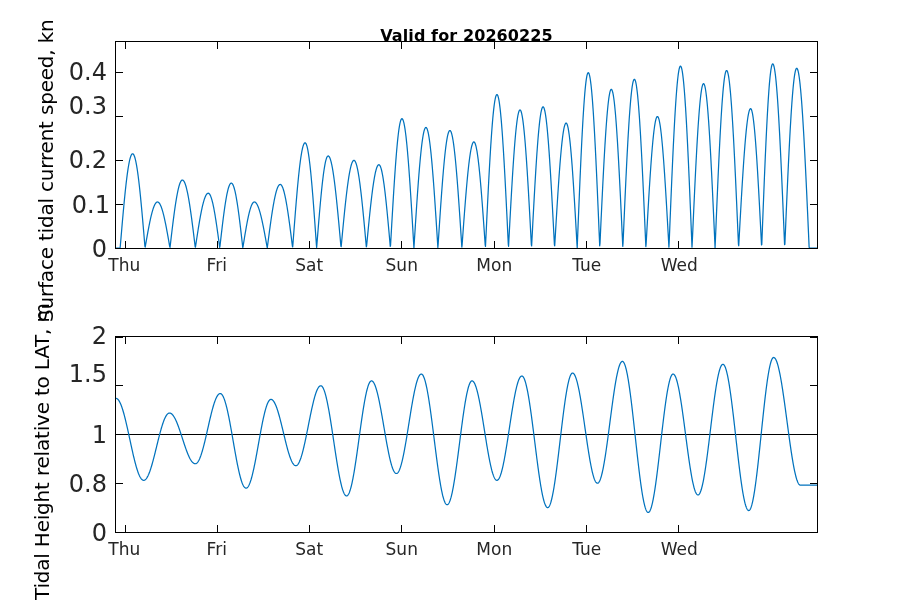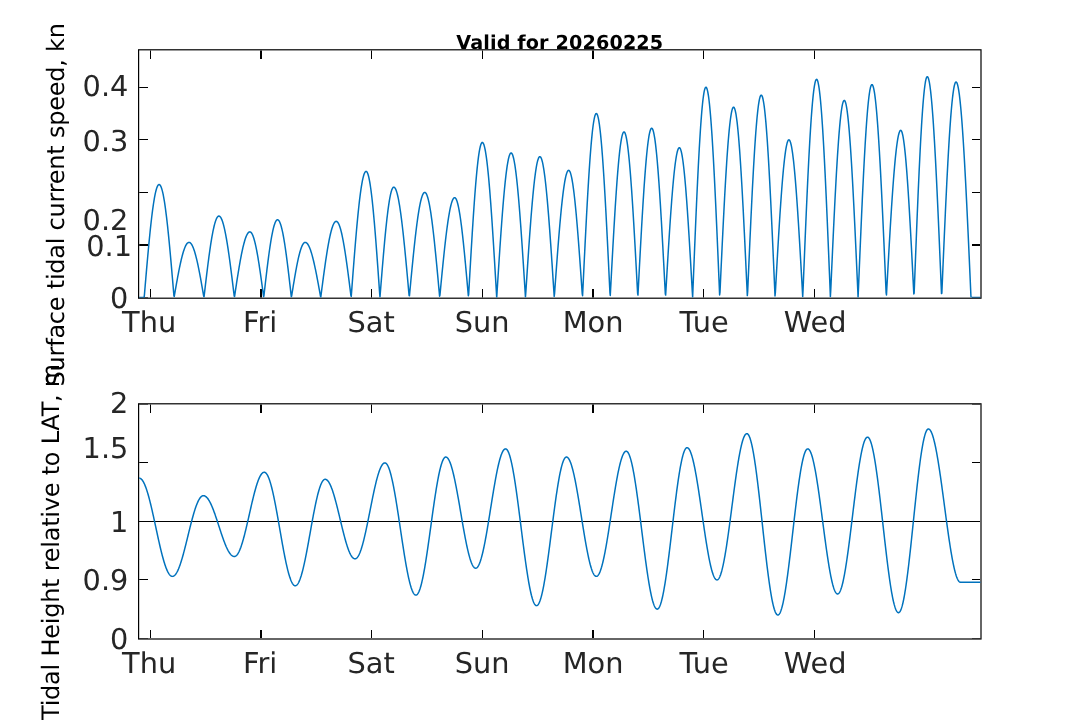--- a/index.html
+++ b/index.html
@@ -91,21 +91,21 @@
     position: absolute;
     right: 0;
     text-align: right;
     font-size: 24px;
     color: #262626;
     white-space: nowrap;
     transform: translateY(-50%);
   }
   .xtick-label {
     position: absolute;
-    font-size: 24px;
+    font-size: 17px;
     color: #262626;
     white-space: nowrap;
     transform: translateX(-50%);
   }
   .ticks line {
     stroke: #000000;
     stroke-width: 1;
     shape-rendering: crispEdges;
   }
   .refline {
@@ -193,32 +193,32 @@
           <line x1="564.25" y1="0" x2="564.25" y2="7"></line>
         </g>
         <line class="refline" x1="0" y1="98.5" x2="703" y2="98.5"></line>
         <path class="dataline" d="M0.00 62.05 L0.29 62.08 L0.59 62.15 L0.88 62.26 L1.17 62.42 L1.46 62.62 L1.76 62.87 L2.05 63.16 L2.34 63.50 L2.64 63.88 L2.93 64.31 L3.22 64.78 L3.51 65.29 L3.81 65.84 L4.10 66.43 L4.39 67.07 L4.69 67.74 L4.98 68.46 L5.27 69.21 L5.57 70.00 L5.86 70.82 L6.15 71.69 L6.44 72.58 L6.74 73.52 L7.03 74.48 L7.32 75.48 L7.62 76.50 L7.91 77.56 L8.20 78.64 L8.49 79.76 L8.79 80.89 L9.08 82.06 L9.37 83.24 L9.67 84.45 L9.96 85.68 L10.25 86.93 L10.54 88.20 L10.84 89.48 L11.13 90.78 L11.42 92.09 L11.72 93.42 L12.01 94.75 L12.30 96.10 L12.60 97.45 L12.89 98.81 L13.18 100.18 L13.47 101.55 L13.77 102.92 L14.06 104.29 L14.35 105.66 L14.65 107.03 L14.94 108.40 L15.23 109.75 L15.52 111.11 L15.82 112.45 L16.11 113.78 L16.40 115.11 L16.70 116.41 L16.99 117.71 L17.28 118.99 L17.57 120.25 L17.87 121.50 L18.16 122.72 L18.45 123.92 L18.75 125.10 L19.04 126.26 L19.33 127.39 L19.63 128.49 L19.92 129.57 L20.21 130.62 L20.50 131.64 L20.80 132.63 L21.09 133.58 L21.38 134.50 L21.68 135.39 L21.97 136.25 L22.26 137.06 L22.55 137.84 L22.85 138.59 L23.14 139.29 L23.43 139.95 L23.73 140.58 L24.02 141.16 L24.31 141.70 L24.61 142.20 L24.90 142.66 L25.19 143.07 L25.48 143.44 L25.78 143.77 L26.07 144.05 L26.36 144.29 L26.66 144.48 L26.95 144.62 L27.24 144.73 L27.53 144.78 L27.83 144.79 L28.12 144.76 L28.41 144.69 L28.71 144.57 L29.00 144.41 L29.29 144.20 L29.58 143.96 L29.88 143.67 L30.17 143.34 L30.46 142.97 L30.76 142.56 L31.05 142.11 L31.34 141.62 L31.63 141.09 L31.93 140.52 L32.22 139.92 L32.51 139.28 L32.81 138.60 L33.10 137.89 L33.39 137.14 L33.69 136.36 L33.98 135.55 L34.27 134.71 L34.56 133.83 L34.86 132.93 L35.15 132.00 L35.44 131.04 L35.74 130.06 L36.03 129.05 L36.32 128.02 L36.61 126.97 L36.91 125.90 L37.20 124.81 L37.49 123.70 L37.79 122.57 L38.08 121.43 L38.37 120.28 L38.66 119.12 L38.96 117.94 L39.25 116.76 L39.54 115.56 L39.84 114.36 L40.13 113.16 L40.42 111.96 L40.72 110.75 L41.01 109.54 L41.30 108.34 L41.59 107.13 L41.89 105.94 L42.18 104.74 L42.47 103.56 L42.77 102.39 L43.06 101.22 L43.35 100.07 L43.64 98.93 L43.94 97.81 L44.23 96.70 L44.52 95.61 L44.82 94.54 L45.11 93.49 L45.40 92.46 L45.69 91.46 L45.99 90.48 L46.28 89.53 L46.57 88.60 L46.87 87.70 L47.16 86.83 L47.45 85.99 L47.75 85.18 L48.04 84.40 L48.33 83.66 L48.62 82.95 L48.92 82.28 L49.21 81.64 L49.50 81.04 L49.80 80.48 L50.09 79.95 L50.38 79.47 L50.67 79.02 L50.97 78.61 L51.26 78.25 L51.55 77.92 L51.85 77.64 L52.14 77.40 L52.43 77.20 L52.73 77.04 L53.02 76.93 L53.31 76.86 L53.60 76.83 L53.90 76.84 L54.19 76.88 L54.48 76.96 L54.78 77.07 L55.07 77.21 L55.36 77.38 L55.65 77.58 L55.95 77.82 L56.24 78.08 L56.53 78.38 L56.83 78.71 L57.12 79.06 L57.41 79.45 L57.70 79.87 L58.00 80.31 L58.29 80.78 L58.58 81.28 L58.88 81.81 L59.17 82.36 L59.46 82.93 L59.75 83.54 L60.05 84.16 L60.34 84.81 L60.63 85.48 L60.93 86.17 L61.22 86.89 L61.51 87.62 L61.81 88.37 L62.10 89.14 L62.39 89.93 L62.68 90.73 L62.98 91.54 L63.27 92.37 L63.56 93.22 L63.86 94.07 L64.15 94.94 L64.44 95.81 L64.73 96.69 L65.03 97.58 L65.32 98.48 L65.61 99.38 L65.91 100.29 L66.20 101.20 L66.49 102.10 L66.78 103.01 L67.08 103.92 L67.37 104.83 L67.66 105.74 L67.96 106.64 L68.25 107.53 L68.54 108.42 L68.84 109.30 L69.13 110.17 L69.42 111.03 L69.71 111.89 L70.01 112.73 L70.30 113.55 L70.59 114.36 L70.89 115.16 L71.18 115.94 L71.47 116.71 L71.76 117.45 L72.06 118.18 L72.35 118.89 L72.64 119.58 L72.94 120.24 L73.23 120.88 L73.52 121.50 L73.81 122.10 L74.11 122.67 L74.40 123.22 L74.69 123.73 L74.99 124.23 L75.28 124.69 L75.57 125.13 L75.87 125.53 L76.16 125.91 L76.45 126.26 L76.74 126.58 L77.04 126.87 L77.33 127.13 L77.62 127.35 L77.92 127.55 L78.21 127.71 L78.50 127.84 L78.79 127.94 L79.09 128.01 L79.38 128.04 L79.67 128.05 L79.97 128.00 L80.26 127.91 L80.55 127.77 L80.84 127.58 L81.14 127.34 L81.43 127.06 L81.72 126.73 L82.02 126.36 L82.31 125.93 L82.60 125.47 L82.90 124.96 L83.19 124.40 L83.48 123.80 L83.77 123.16 L84.07 122.48 L84.36 121.75 L84.65 120.99 L84.95 120.19 L85.24 119.35 L85.53 118.48 L85.82 117.57 L86.12 116.62 L86.41 115.65 L86.70 114.64 L87.00 113.60 L87.29 112.53 L87.58 111.44 L87.88 110.32 L88.17 109.18 L88.46 108.01 L88.75 106.82 L89.05 105.62 L89.34 104.39 L89.63 103.15 L89.93 101.90 L90.22 100.63 L90.51 99.36 L90.80 98.07 L91.10 96.77 L91.39 95.47 L91.68 94.17 L91.98 92.87 L92.27 91.56 L92.56 90.25 L92.85 88.95 L93.15 87.65 L93.44 86.36 L93.73 85.08 L94.03 83.81 L94.32 82.55 L94.61 81.31 L94.91 80.08 L95.20 78.86 L95.49 77.67 L95.78 76.49 L96.08 75.34 L96.37 74.21 L96.66 73.10 L96.96 72.03 L97.25 70.98 L97.54 69.96 L97.83 68.97 L98.13 68.01 L98.42 67.08 L98.71 66.19 L99.01 65.34 L99.30 64.52 L99.59 63.74 L99.88 63.00 L100.18 62.30 L100.47 61.64 L100.76 61.03 L101.06 60.45 L101.35 59.92 L101.64 59.44 L101.93 59.00 L102.23 58.60 L102.52 58.25 L102.81 57.95 L103.11 57.69 L103.40 57.48 L103.69 57.32 L103.99 57.21 L104.28 57.15 L104.57 57.13 L104.86 57.17 L105.16 57.27 L105.45 57.43 L105.74 57.65 L106.04 57.93 L106.33 58.27 L106.62 58.67 L106.91 59.12 L107.21 59.64 L107.50 60.21 L107.79 60.84 L108.09 61.52 L108.38 62.26 L108.67 63.05 L108.97 63.89 L109.26 64.79 L109.55 65.74 L109.84 66.73 L110.14 67.78 L110.43 68.87 L110.72 70.00 L111.02 71.19 L111.31 72.41 L111.60 73.67 L111.89 74.98 L112.19 76.32 L112.48 77.70 L112.77 79.11 L113.07 80.55 L113.36 82.03 L113.65 83.53 L113.94 85.06 L114.24 86.62 L114.53 88.20 L114.82 89.80 L115.12 91.42 L115.41 93.06 L115.70 94.71 L116.00 96.37 L116.29 98.05 L116.58 99.73 L116.87 101.42 L117.17 103.12 L117.46 104.81 L117.75 106.51 L118.05 108.21 L118.34 109.90 L118.63 111.58 L118.92 113.26 L119.22 114.92 L119.51 116.58 L119.80 118.21 L120.10 119.83 L120.39 121.44 L120.68 123.02 L120.97 124.58 L121.27 126.11 L121.56 127.62 L121.85 129.10 L122.15 130.55 L122.44 131.96 L122.73 133.34 L123.03 134.69 L123.32 136.00 L123.61 137.26 L123.90 138.49 L124.20 139.68 L124.49 140.82 L124.78 141.92 L125.08 142.97 L125.37 143.97 L125.66 144.92 L125.95 145.82 L126.25 146.67 L126.54 147.47 L126.83 148.21 L127.13 148.90 L127.42 149.53 L127.71 150.11 L128.00 150.63 L128.30 151.09 L128.59 151.50 L128.88 151.84 L129.18 152.13 L129.47 152.35 L129.76 152.52 L130.06 152.63 L130.35 152.67 L130.64 152.66 L130.93 152.58 L131.23 152.45 L131.52 152.25 L131.81 151.99 L132.11 151.68 L132.40 151.30 L132.69 150.87 L132.98 150.37 L133.28 149.82 L133.57 149.21 L133.86 148.55 L134.16 147.83 L134.45 147.06 L134.74 146.23 L135.03 145.35 L135.33 144.42 L135.62 143.44 L135.91 142.41 L136.21 141.34 L136.50 140.22 L136.79 139.05 L137.09 137.85 L137.38 136.60 L137.67 135.31 L137.96 133.99 L138.26 132.63 L138.55 131.24 L138.84 129.81 L139.14 128.36 L139.43 126.88 L139.72 125.37 L140.01 123.84 L140.31 122.28 L140.60 120.71 L140.89 119.12 L141.19 117.52 L141.48 115.90 L141.77 114.27 L142.06 112.63 L142.36 110.98 L142.65 109.33 L142.94 107.68 L143.24 106.03 L143.53 104.38 L143.82 102.74 L144.11 101.10 L144.41 99.48 L144.70 97.86 L144.99 96.26 L145.29 94.67 L145.58 93.10 L145.87 91.55 L146.17 90.03 L146.46 88.52 L146.75 87.05 L147.04 85.60 L147.34 84.18 L147.63 82.80 L147.92 81.44 L148.22 80.13 L148.51 78.85 L148.80 77.61 L149.09 76.41 L149.39 75.26 L149.68 74.15 L149.97 73.08 L150.27 72.06 L150.56 71.10 L150.85 70.18 L151.15 69.31 L151.44 68.49 L151.73 67.73 L152.02 67.02 L152.32 66.37 L152.61 65.77 L152.90 65.23 L153.20 64.75 L153.49 64.33 L153.78 63.97 L154.07 63.66 L154.37 63.42 L154.66 63.23 L154.95 63.11 L155.25 63.05 L155.54 63.05 L155.83 63.09 L156.12 63.18 L156.42 63.31 L156.71 63.49 L157.00 63.72 L157.30 63.99 L157.59 64.30 L157.88 64.66 L158.18 65.06 L158.47 65.50 L158.76 65.99 L159.05 66.52 L159.35 67.08 L159.64 67.69 L159.93 68.34 L160.23 69.02 L160.52 69.74 L160.81 70.50 L161.10 71.30 L161.40 72.13 L161.69 72.99 L161.98 73.88 L162.28 74.80 L162.57 75.76 L162.86 76.74 L163.15 77.75 L163.45 78.78 L163.74 79.84 L164.03 80.92 L164.33 82.02 L164.62 83.15 L164.91 84.29 L165.20 85.44 L165.50 86.61 L165.79 87.80 L166.08 89.00 L166.38 90.20 L166.67 91.42 L166.96 92.64 L167.26 93.87 L167.55 95.10 L167.84 96.34 L168.13 97.57 L168.43 98.80 L168.72 100.03 L169.01 101.26 L169.31 102.47 L169.60 103.68 L169.89 104.88 L170.18 106.07 L170.48 107.25 L170.77 108.41 L171.06 109.56 L171.36 110.68 L171.65 111.79 L171.94 112.88 L172.24 113.95 L172.53 114.99 L172.82 116.00 L173.11 116.99 L173.41 117.96 L173.70 118.89 L173.99 119.79 L174.29 120.67 L174.58 121.50 L174.87 122.31 L175.16 123.08 L175.46 123.81 L175.75 124.51 L176.04 125.17 L176.34 125.79 L176.63 126.37 L176.92 126.91 L177.21 127.41 L177.51 127.86 L177.80 128.28 L178.09 128.65 L178.39 128.98 L178.68 129.26 L178.97 129.50 L179.27 129.69 L179.56 129.84 L179.85 129.95 L180.14 130.01 L180.44 130.02 L180.73 129.98 L181.02 129.89 L181.32 129.74 L181.61 129.53 L181.90 129.28 L182.19 128.97 L182.49 128.60 L182.78 128.19 L183.07 127.72 L183.37 127.20 L183.66 126.62 L183.95 126.00 L184.24 125.33 L184.54 124.61 L184.83 123.84 L185.12 123.03 L185.42 122.17 L185.71 121.26 L186.00 120.32 L186.29 119.33 L186.59 118.30 L186.88 117.23 L187.17 116.13 L187.47 114.99 L187.76 113.81 L188.05 112.61 L188.35 111.37 L188.64 110.10 L188.93 108.80 L189.22 107.48 L189.52 106.13 L189.81 104.76 L190.10 103.37 L190.40 101.97 L190.69 100.54 L190.98 99.10 L191.27 97.65 L191.57 96.18 L191.86 94.71 L192.15 93.23 L192.45 91.75 L192.74 90.26 L193.03 88.77 L193.32 87.29 L193.62 85.80 L193.91 84.32 L194.20 82.85 L194.50 81.39 L194.79 79.94 L195.08 78.50 L195.38 77.08 L195.67 75.68 L195.96 74.29 L196.25 72.92 L196.55 71.58 L196.84 70.26 L197.13 68.97 L197.43 67.71 L197.72 66.47 L198.01 65.27 L198.30 64.10 L198.60 62.96 L198.89 61.86 L199.18 60.80 L199.48 59.78 L199.77 58.80 L200.06 57.86 L200.36 56.96 L200.65 56.11 L200.94 55.30 L201.23 54.54 L201.53 53.83 L201.82 53.17 L202.11 52.55 L202.41 51.99 L202.70 51.48 L202.99 51.01 L203.28 50.61 L203.58 50.25 L203.87 49.95 L204.16 49.70 L204.46 49.51 L204.75 49.37 L205.04 49.28 L205.33 49.25 L205.63 49.28 L205.92 49.38 L206.21 49.55 L206.51 49.80 L206.80 50.11 L207.09 50.49 L207.39 50.94 L207.68 51.45 L207.97 52.04 L208.26 52.69 L208.56 53.41 L208.85 54.19 L209.14 55.04 L209.44 55.94 L209.73 56.92 L210.02 57.95 L210.31 59.04 L210.61 60.19 L210.90 61.39 L211.19 62.65 L211.49 63.97 L211.78 65.33 L212.07 66.75 L212.36 68.21 L212.66 69.72 L212.95 71.27 L213.24 72.87 L213.54 74.50 L213.83 76.18 L214.12 77.89 L214.42 79.64 L214.71 81.41 L215.00 83.22 L215.29 85.06 L215.59 86.92 L215.88 88.80 L216.17 90.70 L216.47 92.62 L216.76 94.56 L217.05 96.51 L217.34 98.46 L217.64 100.43 L217.93 102.41 L218.22 104.38 L218.52 106.36 L218.81 108.33 L219.10 110.31 L219.39 112.27 L219.69 114.22 L219.98 116.17 L220.27 118.10 L220.57 120.01 L220.86 121.90 L221.15 123.77 L221.44 125.62 L221.74 127.44 L222.03 129.24 L222.32 131.00 L222.62 132.73 L222.91 134.42 L223.20 136.08 L223.50 137.70 L223.79 139.27 L224.08 140.81 L224.37 142.30 L224.67 143.74 L224.96 145.13 L225.25 146.47 L225.55 147.76 L225.84 148.99 L226.13 150.17 L226.42 151.29 L226.72 152.35 L227.01 153.36 L227.30 154.30 L227.60 155.18 L227.89 155.99 L228.18 156.75 L228.48 157.43 L228.77 158.05 L229.06 158.60 L229.35 159.09 L229.65 159.51 L229.94 159.85 L230.23 160.13 L230.53 160.34 L230.82 160.48 L231.11 160.55 L231.40 160.54 L231.70 160.46 L231.99 160.30 L232.28 160.07 L232.58 159.75 L232.87 159.35 L233.16 158.88 L233.45 158.33 L233.75 157.71 L234.04 157.01 L234.33 156.24 L234.63 155.39 L234.92 154.47 L235.21 153.49 L235.50 152.43 L235.80 151.30 L236.09 150.11 L236.38 148.85 L236.68 147.53 L236.97 146.15 L237.26 144.71 L237.56 143.21 L237.85 141.66 L238.14 140.05 L238.43 138.40 L238.73 136.69 L239.02 134.94 L239.31 133.14 L239.61 131.30 L239.90 129.42 L240.19 127.51 L240.48 125.56 L240.78 123.58 L241.07 121.57 L241.36 119.54 L241.66 117.48 L241.95 115.40 L242.24 113.31 L242.54 111.20 L242.83 109.07 L243.12 106.94 L243.41 104.81 L243.71 102.67 L244.00 100.52 L244.29 98.39 L244.59 96.25 L244.88 94.13 L245.17 92.02 L245.46 89.92 L245.76 87.83 L246.05 85.77 L246.34 83.73 L246.64 81.72 L246.93 79.73 L247.22 77.78 L247.51 75.86 L247.81 73.97 L248.10 72.12 L248.39 70.32 L248.69 68.55 L248.98 66.84 L249.27 65.17 L249.57 63.55 L249.86 61.99 L250.15 60.48 L250.44 59.03 L250.74 57.63 L251.03 56.30 L251.32 55.03 L251.62 53.82 L251.91 52.68 L252.20 51.61 L252.49 50.61 L252.79 49.68 L253.08 48.81 L253.37 48.03 L253.67 47.31 L253.96 46.67 L254.25 46.11 L254.54 45.62 L254.84 45.21 L255.13 44.87 L255.42 44.62 L255.72 44.44 L256.01 44.35 L256.30 44.33 L256.59 44.38 L256.89 44.49 L257.18 44.66 L257.47 44.90 L257.77 45.20 L258.06 45.57 L258.35 45.99 L258.65 46.48 L258.94 47.02 L259.23 47.63 L259.52 48.30 L259.82 49.02 L260.11 49.80 L260.40 50.64 L260.70 51.53 L260.99 52.48 L261.28 53.48 L261.57 54.52 L261.87 55.62 L262.16 56.77 L262.45 57.96 L262.75 59.20 L263.04 60.49 L263.33 61.81 L263.63 63.17 L263.92 64.57 L264.21 66.01 L264.50 67.48 L264.80 68.99 L265.09 70.52 L265.38 72.08 L265.68 73.67 L265.97 75.28 L266.26 76.91 L266.55 78.57 L266.85 80.23 L267.14 81.92 L267.43 83.61 L267.73 85.32 L268.02 87.03 L268.31 88.75 L268.60 90.48 L268.90 92.20 L269.19 93.92 L269.48 95.64 L269.78 97.35 L270.07 99.06 L270.36 100.75 L270.65 102.43 L270.95 104.10 L271.24 105.74 L271.53 107.37 L271.83 108.98 L272.12 110.56 L272.41 112.11 L272.71 113.64 L273.00 115.13 L273.29 116.59 L273.58 118.02 L273.88 119.41 L274.17 120.77 L274.46 122.08 L274.76 123.35 L275.05 124.58 L275.34 125.76 L275.63 126.90 L275.93 127.98 L276.22 129.02 L276.51 130.00 L276.81 130.93 L277.10 131.81 L277.39 132.63 L277.68 133.40 L277.98 134.11 L278.27 134.76 L278.56 135.35 L278.86 135.88 L279.15 136.35 L279.44 136.76 L279.74 137.11 L280.03 137.39 L280.32 137.61 L280.61 137.77 L280.91 137.87 L281.20 137.90 L281.49 137.87 L281.79 137.76 L282.08 137.59 L282.37 137.36 L282.66 137.05 L282.96 136.68 L283.25 136.24 L283.54 135.73 L283.84 135.16 L284.13 134.53 L284.42 133.83 L284.71 133.07 L285.01 132.25 L285.30 131.36 L285.59 130.42 L285.89 129.42 L286.18 128.36 L286.47 127.25 L286.77 126.08 L287.06 124.87 L287.35 123.60 L287.64 122.28 L287.94 120.92 L288.23 119.51 L288.52 118.05 L288.82 116.56 L289.11 115.02 L289.40 113.45 L289.69 111.85 L289.99 110.21 L290.28 108.54 L290.57 106.84 L290.87 105.12 L291.16 103.37 L291.45 101.61 L291.75 99.82 L292.04 98.01 L292.33 96.20 L292.62 94.37 L292.92 92.53 L293.21 90.68 L293.50 88.83 L293.80 86.98 L294.09 85.13 L294.38 83.29 L294.67 81.45 L294.97 79.61 L295.26 77.79 L295.55 75.99 L295.85 74.19 L296.14 72.42 L296.43 70.67 L296.72 68.94 L297.02 67.23 L297.31 65.56 L297.60 63.91 L297.90 62.29 L298.19 60.71 L298.48 59.17 L298.78 57.67 L299.07 56.20 L299.36 54.78 L299.65 53.40 L299.95 52.07 L300.24 50.79 L300.53 49.56 L300.83 48.38 L301.12 47.25 L301.41 46.18 L301.70 45.17 L302.00 44.21 L302.29 43.31 L302.58 42.47 L302.88 41.69 L303.17 40.98 L303.46 40.33 L303.75 39.74 L304.05 39.22 L304.34 38.76 L304.63 38.37 L304.93 38.05 L305.22 37.79 L305.51 37.60 L305.81 37.48 L306.10 37.43 L306.39 37.45 L306.68 37.56 L306.98 37.74 L307.27 38.01 L307.56 38.36 L307.86 38.80 L308.15 39.31 L308.44 39.91 L308.73 40.58 L309.03 41.34 L309.32 42.17 L309.61 43.09 L309.91 44.07 L310.20 45.14 L310.49 46.27 L310.78 47.48 L311.08 48.76 L311.37 50.11 L311.66 51.52 L311.96 53.00 L312.25 54.55 L312.54 56.15 L312.83 57.82 L313.13 59.54 L313.42 61.32 L313.71 63.15 L314.01 65.03 L314.30 66.97 L314.59 68.94 L314.89 70.96 L315.18 73.02 L315.47 75.12 L315.76 77.26 L316.06 79.43 L316.35 81.63 L316.64 83.85 L316.94 86.11 L317.23 88.38 L317.52 90.67 L317.81 92.98 L318.11 95.30 L318.40 97.63 L318.69 99.97 L318.99 102.31 L319.28 104.66 L319.57 107.00 L319.86 109.34 L320.16 111.67 L320.45 113.99 L320.74 116.30 L321.04 118.59 L321.33 120.86 L321.62 123.11 L321.92 125.34 L322.21 127.54 L322.50 129.70 L322.79 131.84 L323.09 133.93 L323.38 135.99 L323.67 138.01 L323.97 139.99 L324.26 141.92 L324.55 143.80 L324.84 145.62 L325.14 147.40 L325.43 149.12 L325.72 150.78 L326.02 152.39 L326.31 153.93 L326.60 155.40 L326.90 156.82 L327.19 158.16 L327.48 159.44 L327.77 160.64 L328.07 161.77 L328.36 162.83 L328.65 163.81 L328.95 164.72 L329.24 165.55 L329.53 166.30 L329.82 166.98 L330.12 167.57 L330.41 168.08 L330.70 168.51 L331.00 168.86 L331.29 169.12 L331.58 169.30 L331.87 169.40 L332.17 169.42 L332.46 169.35 L332.75 169.19 L333.05 168.95 L333.34 168.63 L333.63 168.22 L333.93 167.73 L334.22 167.16 L334.51 166.51 L334.80 165.77 L335.10 164.96 L335.39 164.06 L335.68 163.09 L335.98 162.04 L336.27 160.92 L336.56 159.72 L336.85 158.45 L337.15 157.12 L337.44 155.71 L337.73 154.24 L338.03 152.70 L338.32 151.10 L338.61 149.44 L338.90 147.72 L339.20 145.95 L339.49 144.13 L339.78 142.25 L340.08 140.33 L340.37 138.36 L340.66 136.34 L340.96 134.29 L341.25 132.20 L341.54 130.08 L341.83 127.92 L342.13 125.74 L342.42 123.53 L342.71 121.30 L343.01 119.05 L343.30 116.78 L343.59 114.50 L343.88 112.20 L344.18 109.90 L344.47 107.60 L344.76 105.30 L345.06 102.99 L345.35 100.70 L345.64 98.41 L345.93 96.13 L346.23 93.87 L346.52 91.62 L346.81 89.40 L347.11 87.20 L347.40 85.02 L347.69 82.88 L347.98 80.77 L348.28 78.69 L348.57 76.66 L348.86 74.66 L349.16 72.71 L349.45 70.80 L349.74 68.94 L350.04 67.13 L350.33 65.38 L350.62 63.69 L350.91 62.05 L351.21 60.47 L351.50 58.96 L351.79 57.51 L352.09 56.13 L352.38 54.82 L352.67 53.57 L352.96 52.40 L353.26 51.31 L353.55 50.29 L353.84 49.34 L354.14 48.48 L354.43 47.69 L354.72 46.99 L355.01 46.36 L355.31 45.82 L355.60 45.36 L355.89 44.99 L356.19 44.69 L356.48 44.49 L356.77 44.36 L357.07 44.33 L357.36 44.36 L357.65 44.47 L357.94 44.64 L358.24 44.88 L358.53 45.19 L358.82 45.57 L359.12 46.01 L359.41 46.52 L359.70 47.09 L359.99 47.73 L360.29 48.43 L360.58 49.20 L360.87 50.02 L361.17 50.91 L361.46 51.86 L361.75 52.86 L362.05 53.92 L362.34 55.03 L362.63 56.20 L362.92 57.42 L363.22 58.70 L363.51 60.02 L363.80 61.38 L364.10 62.79 L364.39 64.25 L364.68 65.75 L364.97 67.28 L365.27 68.85 L365.56 70.46 L365.85 72.10 L366.15 73.77 L366.44 75.47 L366.73 77.20 L367.02 78.94 L367.32 80.71 L367.61 82.50 L367.90 84.31 L368.20 86.12 L368.49 87.95 L368.78 89.79 L369.07 91.64 L369.37 93.49 L369.66 95.34 L369.95 97.19 L370.25 99.04 L370.54 100.88 L370.83 102.71 L371.13 104.53 L371.42 106.33 L371.71 108.13 L372.00 109.90 L372.30 111.65 L372.59 113.38 L372.88 115.08 L373.18 116.76 L373.47 118.40 L373.76 120.01 L374.05 121.59 L374.35 123.13 L374.64 124.64 L374.93 126.10 L375.23 127.52 L375.52 128.89 L375.81 130.22 L376.11 131.50 L376.40 132.73 L376.69 133.90 L376.98 135.03 L377.28 136.10 L377.57 137.11 L377.86 138.06 L378.16 138.96 L378.45 139.80 L378.74 140.57 L379.03 141.28 L379.33 141.93 L379.62 142.51 L379.91 143.03 L380.21 143.49 L380.50 143.87 L380.79 144.19 L381.08 144.44 L381.38 144.63 L381.67 144.75 L381.96 144.79 L382.26 144.77 L382.55 144.68 L382.84 144.52 L383.13 144.28 L383.43 143.98 L383.72 143.60 L384.01 143.15 L384.31 142.64 L384.60 142.06 L384.89 141.40 L385.19 140.69 L385.48 139.90 L385.77 139.05 L386.06 138.14 L386.36 137.16 L386.65 136.13 L386.94 135.03 L387.24 133.87 L387.53 132.66 L387.82 131.40 L388.11 130.08 L388.41 128.70 L388.70 127.28 L388.99 125.81 L389.29 124.30 L389.58 122.74 L389.87 121.14 L390.17 119.50 L390.46 117.82 L390.75 116.11 L391.04 114.37 L391.34 112.59 L391.63 110.79 L391.92 108.96 L392.22 107.11 L392.51 105.24 L392.80 103.35 L393.09 101.45 L393.39 99.53 L393.68 97.61 L393.97 95.67 L394.27 93.73 L394.56 91.79 L394.85 89.85 L395.14 87.91 L395.44 85.98 L395.73 84.06 L396.02 82.14 L396.32 80.24 L396.61 78.36 L396.90 76.49 L397.20 74.65 L397.49 72.83 L397.78 71.04 L398.07 69.27 L398.37 67.54 L398.66 65.84 L398.95 64.17 L399.25 62.54 L399.54 60.96 L399.83 59.41 L400.12 57.91 L400.42 56.46 L400.71 55.05 L401.00 53.70 L401.30 52.39 L401.59 51.14 L401.88 49.95 L402.17 48.81 L402.47 47.74 L402.76 46.72 L403.05 45.76 L403.35 44.87 L403.64 44.04 L403.93 43.28 L404.23 42.58 L404.52 41.95 L404.81 41.39 L405.10 40.89 L405.40 40.47 L405.69 40.11 L405.98 39.83 L406.28 39.62 L406.57 39.48 L406.86 39.41 L407.15 39.41 L407.45 39.50 L407.74 39.67 L408.03 39.92 L408.33 40.26 L408.62 40.68 L408.91 41.18 L409.20 41.76 L409.50 42.43 L409.79 43.17 L410.08 44.00 L410.38 44.90 L410.67 45.88 L410.96 46.93 L411.25 48.06 L411.55 49.26 L411.84 50.54 L412.13 51.88 L412.43 53.29 L412.72 54.77 L413.01 56.31 L413.31 57.92 L413.60 59.58 L413.89 61.31 L414.18 63.09 L414.48 64.92 L414.77 66.81 L415.06 68.74 L415.36 70.72 L415.65 72.75 L415.94 74.82 L416.23 76.93 L416.53 79.07 L416.82 81.25 L417.11 83.46 L417.41 85.70 L417.70 87.96 L417.99 90.25 L418.28 92.55 L418.58 94.87 L418.87 97.21 L419.16 99.56 L419.46 101.91 L419.75 104.27 L420.04 106.63 L420.34 108.99 L420.63 111.35 L420.92 113.70 L421.21 116.04 L421.51 118.37 L421.80 120.68 L422.09 122.98 L422.39 125.25 L422.68 127.49 L422.97 129.71 L423.26 131.90 L423.56 134.06 L423.85 136.18 L424.14 138.27 L424.44 140.31 L424.73 142.31 L425.02 144.26 L425.31 146.16 L425.61 148.02 L425.90 149.82 L426.19 151.56 L426.49 153.25 L426.78 154.88 L427.07 156.44 L427.37 157.95 L427.66 159.38 L427.95 160.75 L428.24 162.05 L428.54 163.28 L428.83 164.44 L429.12 165.52 L429.42 166.53 L429.71 167.46 L430.00 168.31 L430.29 169.08 L430.59 169.78 L430.88 170.39 L431.17 170.92 L431.47 171.37 L431.76 171.74 L432.05 172.02 L432.35 172.22 L432.64 172.34 L432.93 172.37 L433.22 172.32 L433.52 172.17 L433.81 171.93 L434.10 171.60 L434.40 171.18 L434.69 170.66 L434.98 170.06 L435.27 169.37 L435.57 168.59 L435.86 167.72 L436.15 166.76 L436.45 165.73 L436.74 164.60 L437.03 163.40 L437.32 162.12 L437.62 160.76 L437.91 159.32 L438.20 157.80 L438.50 156.22 L438.79 154.56 L439.08 152.84 L439.38 151.05 L439.67 149.20 L439.96 147.28 L440.25 145.31 L440.55 143.29 L440.84 141.21 L441.13 139.08 L441.43 136.90 L441.72 134.68 L442.01 132.41 L442.30 130.11 L442.60 127.78 L442.89 125.41 L443.18 123.02 L443.48 120.60 L443.77 118.15 L444.06 115.69 L444.35 113.22 L444.65 110.73 L444.94 108.23 L445.23 105.73 L445.53 103.22 L445.82 100.72 L446.11 98.22 L446.41 95.73 L446.70 93.26 L446.99 90.80 L447.28 88.35 L447.58 85.93 L447.87 83.53 L448.16 81.16 L448.46 78.83 L448.75 76.53 L449.04 74.26 L449.33 72.04 L449.63 69.86 L449.92 67.73 L450.21 65.64 L450.51 63.61 L450.80 61.64 L451.09 59.72 L451.38 57.87 L451.68 56.07 L451.97 54.35 L452.26 52.69 L452.56 51.10 L452.85 49.58 L453.14 48.14 L453.44 46.77 L453.73 45.48 L454.02 44.28 L454.31 43.15 L454.61 42.11 L454.90 41.15 L455.19 40.28 L455.49 39.49 L455.78 38.80 L456.07 38.19 L456.36 37.67 L456.66 37.24 L456.95 36.90 L457.24 36.66 L457.54 36.51 L457.83 36.45 L458.12 36.47 L458.41 36.57 L458.71 36.75 L459.00 37.00 L459.29 37.33 L459.59 37.73 L459.88 38.20 L460.17 38.75 L460.47 39.37 L460.76 40.06 L461.05 40.83 L461.34 41.66 L461.64 42.56 L461.93 43.53 L462.22 44.56 L462.52 45.66 L462.81 46.82 L463.10 48.04 L463.39 49.33 L463.69 50.67 L463.98 52.06 L464.27 53.52 L464.57 55.02 L464.86 56.57 L465.15 58.18 L465.44 59.82 L465.74 61.52 L466.03 63.25 L466.32 65.02 L466.62 66.83 L466.91 68.68 L467.20 70.55 L467.49 72.46 L467.79 74.39 L468.08 76.34 L468.37 78.32 L468.67 80.32 L468.96 82.33 L469.25 84.35 L469.55 86.39 L469.84 88.43 L470.13 90.48 L470.42 92.53 L470.72 94.58 L471.01 96.63 L471.30 98.67 L471.60 100.70 L471.89 102.72 L472.18 104.72 L472.47 106.71 L472.77 108.68 L473.06 110.62 L473.35 112.54 L473.65 114.44 L473.94 116.30 L474.23 118.13 L474.53 119.92 L474.82 121.68 L475.11 123.40 L475.40 125.07 L475.70 126.70 L475.99 128.28 L476.28 129.81 L476.58 131.30 L476.87 132.73 L477.16 134.10 L477.45 135.42 L477.75 136.67 L478.04 137.87 L478.33 139.01 L478.63 140.08 L478.92 141.08 L479.21 142.02 L479.50 142.89 L479.80 143.70 L480.09 144.43 L480.38 145.09 L480.68 145.68 L480.97 146.20 L481.26 146.64 L481.55 147.01 L481.85 147.31 L482.14 147.53 L482.43 147.67 L482.73 147.74 L483.02 147.74 L483.31 147.65 L483.61 147.47 L483.90 147.22 L484.19 146.88 L484.48 146.45 L484.78 145.95 L485.07 145.37 L485.36 144.70 L485.66 143.96 L485.95 143.13 L486.24 142.23 L486.53 141.26 L486.83 140.20 L487.12 139.08 L487.41 137.88 L487.71 136.62 L488.00 135.28 L488.29 133.88 L488.59 132.41 L488.88 130.88 L489.17 129.29 L489.46 127.65 L489.76 125.94 L490.05 124.18 L490.34 122.37 L490.64 120.51 L490.93 118.61 L491.22 116.66 L491.51 114.67 L491.81 112.64 L492.10 110.57 L492.39 108.47 L492.69 106.34 L492.98 104.19 L493.27 102.01 L493.56 99.80 L493.86 97.58 L494.15 95.35 L494.44 93.10 L494.74 90.84 L495.03 88.57 L495.32 86.31 L495.61 84.04 L495.91 81.77 L496.20 79.52 L496.49 77.27 L496.79 75.03 L497.08 72.80 L497.37 70.60 L497.67 68.42 L497.96 66.26 L498.25 64.13 L498.54 62.02 L498.84 59.95 L499.13 57.92 L499.42 55.92 L499.72 53.97 L500.01 52.06 L500.30 50.20 L500.59 48.38 L500.89 46.62 L501.18 44.91 L501.47 43.25 L501.77 41.66 L502.06 40.12 L502.35 38.65 L502.64 37.24 L502.94 35.90 L503.23 34.62 L503.52 33.42 L503.82 32.29 L504.11 31.23 L504.40 30.24 L504.70 29.33 L504.99 28.50 L505.28 27.75 L505.57 27.08 L505.87 26.48 L506.16 25.97 L506.45 25.54 L506.75 25.19 L507.04 24.93 L507.33 24.74 L507.62 24.64 L507.92 24.63 L508.21 24.71 L508.50 24.88 L508.80 25.15 L509.09 25.52 L509.38 25.98 L509.68 26.54 L509.97 27.19 L510.26 27.93 L510.55 28.77 L510.85 29.70 L511.14 30.71 L511.43 31.82 L511.73 33.01 L512.02 34.29 L512.31 35.65 L512.60 37.10 L512.90 38.62 L513.19 40.23 L513.48 41.91 L513.78 43.66 L514.07 45.49 L514.36 47.39 L514.65 49.35 L514.95 51.39 L515.24 53.48 L515.53 55.63 L515.83 57.84 L516.12 60.11 L516.41 62.42 L516.71 64.79 L517.00 67.20 L517.29 69.65 L517.58 72.15 L517.88 74.67 L518.17 77.24 L518.46 79.83 L518.76 82.45 L519.05 85.09 L519.34 87.75 L519.63 90.43 L519.93 93.13 L520.22 95.83 L520.51 98.54 L520.81 101.25 L521.10 103.96 L521.39 106.67 L521.68 109.37 L521.98 112.06 L522.27 114.73 L522.56 117.39 L522.86 120.03 L523.15 122.64 L523.44 125.23 L523.74 127.79 L524.03 130.31 L524.32 132.79 L524.61 135.24 L524.91 137.64 L525.20 139.99 L525.49 142.30 L525.79 144.55 L526.08 146.75 L526.37 148.89 L526.66 150.97 L526.96 152.99 L527.25 154.94 L527.54 156.82 L527.84 158.64 L528.13 160.38 L528.42 162.04 L528.71 163.63 L529.01 165.14 L529.30 166.57 L529.59 167.91 L529.89 169.17 L530.18 170.35 L530.47 171.43 L530.76 172.43 L531.06 173.34 L531.35 174.16 L531.64 174.88 L531.94 175.51 L532.23 176.05 L532.52 176.49 L532.82 176.84 L533.11 177.09 L533.40 177.24 L533.69 177.30 L533.99 177.26 L534.28 177.13 L534.57 176.90 L534.87 176.58 L535.16 176.17 L535.45 175.66 L535.74 175.06 L536.04 174.36 L536.33 173.58 L536.62 172.70 L536.92 171.74 L537.21 170.69 L537.50 169.55 L537.79 168.33 L538.09 167.03 L538.38 165.65 L538.67 164.18 L538.97 162.64 L539.26 161.03 L539.55 159.34 L539.85 157.58 L540.14 155.75 L540.43 153.86 L540.72 151.90 L541.02 149.88 L541.31 147.81 L541.60 145.68 L541.90 143.50 L542.19 141.27 L542.48 138.99 L542.77 136.67 L543.07 134.32 L543.36 131.92 L543.65 129.49 L543.95 127.03 L544.24 124.55 L544.53 122.04 L544.83 119.51 L545.12 116.96 L545.41 114.41 L545.70 111.84 L546.00 109.26 L546.29 106.69 L546.58 104.11 L546.88 101.54 L547.17 98.98 L547.46 96.42 L547.75 93.89 L548.05 91.37 L548.34 88.87 L548.63 86.40 L548.93 83.96 L549.22 81.54 L549.51 79.17 L549.80 76.83 L550.10 74.53 L550.39 72.28 L550.68 70.08 L550.98 67.92 L551.27 65.82 L551.56 63.78 L551.86 61.79 L552.15 59.87 L552.44 58.01 L552.73 56.22 L553.03 54.50 L553.32 52.85 L553.61 51.27 L553.91 49.77 L554.20 48.35 L554.49 47.00 L554.78 45.74 L555.08 44.57 L555.37 43.48 L555.66 42.47 L555.96 41.56 L556.25 40.73 L556.54 39.99 L556.83 39.35 L557.13 38.79 L557.42 38.33 L557.71 37.97 L558.01 37.70 L558.30 37.52 L558.59 37.44 L558.88 37.45 L559.18 37.54 L559.47 37.72 L559.76 37.98 L560.06 38.32 L560.35 38.74 L560.64 39.24 L560.94 39.83 L561.23 40.49 L561.52 41.24 L561.81 42.06 L562.11 42.95 L562.40 43.93 L562.69 44.97 L562.99 46.09 L563.28 47.28 L563.57 48.54 L563.86 49.87 L564.16 51.26 L564.45 52.72 L564.74 54.24 L565.04 55.82 L565.33 57.46 L565.62 59.15 L565.91 60.90 L566.21 62.70 L566.50 64.55 L566.79 66.44 L567.09 68.38 L567.38 70.35 L567.67 72.37 L567.97 74.42 L568.26 76.50 L568.55 78.62 L568.84 80.76 L569.14 82.92 L569.43 85.11 L569.72 87.31 L570.02 89.53 L570.31 91.76 L570.60 94.00 L570.89 96.25 L571.19 98.50 L571.48 100.75 L571.77 103.00 L572.07 105.24 L572.36 107.47 L572.65 109.69 L572.94 111.89 L573.24 114.08 L573.53 116.24 L573.82 118.38 L574.12 120.50 L574.41 122.58 L574.70 124.63 L575.00 126.65 L575.29 128.62 L575.58 130.56 L575.87 132.45 L576.17 134.30 L576.46 136.10 L576.75 137.85 L577.05 139.54 L577.34 141.18 L577.63 142.76 L577.92 144.28 L578.22 145.74 L578.51 147.13 L578.80 148.46 L579.10 149.72 L579.39 150.91 L579.68 152.03 L579.98 153.07 L580.27 154.05 L580.56 154.94 L580.85 155.76 L581.15 156.51 L581.44 157.17 L581.73 157.76 L582.03 158.26 L582.32 158.68 L582.61 159.02 L582.90 159.28 L583.20 159.46 L583.49 159.55 L583.78 159.56 L584.08 159.49 L584.37 159.32 L584.66 159.06 L584.95 158.72 L585.25 158.28 L585.54 157.76 L585.83 157.15 L586.13 156.46 L586.42 155.68 L586.71 154.81 L587.01 153.86 L587.30 152.83 L587.59 151.72 L587.88 150.54 L588.18 149.27 L588.47 147.93 L588.76 146.51 L589.06 145.02 L589.35 143.47 L589.64 141.84 L589.93 140.15 L590.23 138.40 L590.52 136.58 L590.81 134.71 L591.11 132.78 L591.40 130.80 L591.69 128.76 L591.98 126.68 L592.28 124.56 L592.57 122.39 L592.86 120.18 L593.16 117.94 L593.45 115.66 L593.74 113.36 L594.03 111.03 L594.33 108.67 L594.62 106.29 L594.91 103.90 L595.21 101.49 L595.50 99.07 L595.79 96.65 L596.09 94.21 L596.38 91.78 L596.67 89.35 L596.96 86.93 L597.26 84.52 L597.55 82.12 L597.84 79.73 L598.14 77.36 L598.43 75.02 L598.72 72.70 L599.01 70.40 L599.31 68.14 L599.60 65.92 L599.89 63.73 L600.19 61.58 L600.48 59.48 L600.77 57.42 L601.06 55.41 L601.36 53.45 L601.65 51.55 L601.94 49.70 L602.24 47.92 L602.53 46.19 L602.82 44.53 L603.12 42.94 L603.41 41.41 L603.70 39.96 L603.99 38.58 L604.29 37.27 L604.58 36.04 L604.87 34.89 L605.17 33.82 L605.46 32.83 L605.75 31.92 L606.04 31.09 L606.34 30.35 L606.63 29.70 L606.92 29.13 L607.22 28.65 L607.51 28.26 L607.80 27.96 L608.09 27.74 L608.39 27.62 L608.68 27.58 L608.97 27.64 L609.27 27.79 L609.56 28.03 L609.85 28.36 L610.15 28.79 L610.44 29.31 L610.73 29.92 L611.02 30.62 L611.32 31.41 L611.61 32.29 L611.90 33.26 L612.20 34.31 L612.49 35.44 L612.78 36.66 L613.07 37.97 L613.37 39.35 L613.66 40.81 L613.95 42.35 L614.25 43.96 L614.54 45.64 L614.83 47.39 L615.13 49.22 L615.42 51.11 L615.71 53.06 L616.00 55.07 L616.30 57.14 L616.59 59.27 L616.88 61.45 L617.18 63.68 L617.47 65.96 L617.76 68.29 L618.05 70.65 L618.35 73.06 L618.64 75.50 L618.93 77.97 L619.23 80.47 L619.52 83.00 L619.81 85.56 L620.10 88.13 L620.40 90.72 L620.69 93.32 L620.98 95.93 L621.28 98.55 L621.57 101.18 L621.86 103.80 L622.15 106.42 L622.45 109.04 L622.74 111.65 L623.03 114.24 L623.33 116.81 L623.62 119.37 L623.91 121.91 L624.21 124.41 L624.50 126.89 L624.79 129.34 L625.08 131.75 L625.38 134.13 L625.67 136.46 L625.96 138.75 L626.26 140.99 L626.55 143.18 L626.84 145.32 L627.13 147.41 L627.43 149.43 L627.72 151.40 L628.01 153.30 L628.31 155.14 L628.60 156.91 L628.89 158.60 L629.19 160.23 L629.48 161.78 L629.77 163.26 L630.06 164.66 L630.36 165.98 L630.65 167.22 L630.94 168.37 L631.24 169.44 L631.53 170.42 L631.82 171.32 L632.11 172.13 L632.41 172.85 L632.70 173.48 L632.99 174.02 L633.29 174.46 L633.58 174.82 L633.87 175.08 L634.16 175.25 L634.46 175.33 L634.75 175.31 L635.04 175.18 L635.34 174.95 L635.63 174.62 L635.92 174.18 L636.22 173.64 L636.51 173.00 L636.80 172.25 L637.09 171.41 L637.39 170.46 L637.68 169.42 L637.97 168.27 L638.27 167.04 L638.56 165.71 L638.85 164.29 L639.14 162.77 L639.44 161.17 L639.73 159.49 L640.02 157.72 L640.32 155.87 L640.61 153.94 L640.90 151.94 L641.19 149.86 L641.49 147.71 L641.78 145.49 L642.07 143.21 L642.37 140.87 L642.66 138.47 L642.95 136.02 L643.25 133.51 L643.54 130.96 L643.83 128.36 L644.12 125.72 L644.42 123.04 L644.71 120.33 L645.00 117.59 L645.30 114.82 L645.59 112.02 L645.88 109.21 L646.17 106.39 L646.47 103.55 L646.76 100.71 L647.05 97.86 L647.35 95.01 L647.64 92.17 L647.93 89.33 L648.22 86.50 L648.52 83.70 L648.81 80.91 L649.10 78.14 L649.40 75.40 L649.69 72.69 L649.98 70.02 L650.27 67.38 L650.57 64.79 L650.86 62.24 L651.15 59.74 L651.45 57.29 L651.74 54.89 L652.03 52.56 L652.33 50.28 L652.62 48.08 L652.91 45.94 L653.20 43.86 L653.50 41.87 L653.79 39.95 L654.08 38.11 L654.38 36.35 L654.67 34.67 L654.96 33.08 L655.25 31.58 L655.55 30.16 L655.84 28.84 L656.13 27.62 L656.43 26.49 L656.72 25.45 L657.01 24.52 L657.30 23.68 L657.60 22.95 L657.89 22.31 L658.18 21.78 L658.48 21.36 L658.77 21.03 L659.06 20.82 L659.36 20.70 L659.65 20.69 L659.94 20.76 L660.23 20.91 L660.53 21.13 L660.82 21.43 L661.11 21.80 L661.41 22.24 L661.70 22.76 L661.99 23.36 L662.28 24.03 L662.58 24.76 L662.87 25.57 L663.16 26.45 L663.46 27.40 L663.75 28.42 L664.04 29.50 L664.33 30.65 L664.63 31.87 L664.92 33.14 L665.21 34.48 L665.51 35.88 L665.80 37.33 L666.09 38.85 L666.39 40.41 L666.68 42.03 L666.97 43.70 L667.26 45.42 L667.56 47.19 L667.85 49.00 L668.14 50.85 L668.44 52.74 L668.73 54.67 L669.02 56.64 L669.31 58.64 L669.61 60.67 L669.90 62.74 L670.19 64.82 L670.49 66.93 L670.78 69.07 L671.07 71.22 L671.37 73.39 L671.66 75.57 L671.95 77.76 L672.24 79.97 L672.54 82.17 L672.83 84.39 L673.12 86.60 L673.42 88.81 L673.71 91.02 L674.00 93.22 L674.29 95.41 L674.59 97.59 L674.88 99.75 L675.17 101.90 L675.47 104.03 L675.76 106.13 L676.05 108.21 L676.34 110.27 L676.64 112.29 L676.93 114.29 L677.22 116.24 L677.52 118.16 L677.81 120.05 L678.10 121.89 L678.39 123.69 L678.69 125.44 L678.98 127.15 L679.27 128.80 L679.57 130.41 L679.86 131.96 L680.15 133.46 L680.45 134.90 L680.74 136.28 L681.03 137.60 L681.32 138.86 L681.62 140.06 L681.91 141.19 L682.20 142.26 L682.50 143.26 L682.79 144.19 L683.08 145.05 L683.37 145.84 L683.67 146.56 L683.96 147.21 L684.25 147.78 L684.55 148.29 L684.84 148.71 L685.13 149.06 L685.43 149.34 L685.72 149.54 L686.01 149.67 L686.30 149.72 L686.60 149.72 L686.89 149.72 L687.18 149.72 L687.48 149.72 L687.77 149.72 L688.06 149.72 L688.35 149.72 L688.65 149.72 L688.94 149.72 L689.23 149.72 L689.53 149.72 L689.82 149.72 L690.11 149.72 L690.40 149.72 L690.70 149.72 L690.99 149.72 L691.28 149.72 L691.58 149.72 L691.87 149.72 L692.16 149.72 L692.45 149.72 L692.75 149.72 L693.04 149.72 L693.33 149.72 L693.63 149.72 L693.92 149.72 L694.21 149.72 L694.51 149.72 L694.80 149.72 L695.09 149.72 L695.38 149.72 L695.68 149.72 L695.97 149.72 L696.26 149.72 L696.56 149.72 L696.85 149.72 L697.14 149.72 L697.43 149.72 L697.73 149.72 L698.02 149.72 L698.31 149.72 L698.61 149.72 L698.90 149.72 L699.19 149.72 L699.49 149.72 L699.78 149.72 L700.07 149.72 L700.36 149.72 L700.66 149.72 L700.95 149.72 L701.24 149.72 L701.54 149.72 L701.83 149.72 L702.12 149.72 L702.41 149.72 L702.71 149.72 L703.00 149.72 " stroke="#0072BD"></path>
       </svg>
   </div>
 
   <div id="tick-layer">
       <div class="ytick-label" style="left: 19px; width: 88px; top: 249px; right: auto;">0</div>
       <div class="ytick-label" style="left: 22px; width: 88px; top: 204.745px; right: auto;">0.1</div>
-      <div class="ytick-label" style="left: 19px; width: 88px; top: 160.489px; right: auto; margin-top: 24px;">0.2</div>
-      <div class="ytick-label" style="left: 19px; width: 88px; top: 118px; right: auto;">0.3</div>
+      <div class="ytick-label" style="left: 19px; width: 88px; top: 160.489px; right: auto;">0.2</div>
+      <div class="ytick-label" style="left: 19px; width: 88px; top: 106px; right: auto;">0.3</div>
       <div class="ytick-label" style="left: 19px; width: 88px; top: 71.9787px; right: auto;">0.4</div>
       <div class="xtick-label" style="left: 124.25px; top: 255px;">Thu</div>
       <div class="xtick-label" style="left: 216.75px; top: 255px;">Fri</div>
       <div class="xtick-label" style="left: 309.25px; top: 255px;">Sat</div>
       <div class="xtick-label" style="left: 401.75px; top: 255px;">Sun</div>
       <div class="xtick-label" style="left: 494.25px; top: 255px;">Mon</div>
       <div class="xtick-label" style="left: 586.75px; top: 255px;">Tue</div>
       <div class="xtick-label" style="left: 679.25px; top: 255px;">Wed</div>
       <div class="ytick-label" style="left: 19px; width: 88px; top: 533px; right: auto;">0</div>
-      <div class="ytick-label" style="left: 19px; width: 88px; top: 483.75px; right: auto;">0.9</div>
+      <div class="ytick-label" style="left: 19px; width: 88px; top: 483.75px; right: auto;">0.8</div>
       <div class="ytick-label" style="left: 19px; width: 88px; top: 434.5px; right: auto;">1</div>
       <div class="ytick-label" style="left: 19px; width: 88px; top: 374px; right: auto;">1.5</div>
       <div class="ytick-label" style="left: 19px; width: 88px; top: 336px; right: auto;">2</div>
       <div class="xtick-label" style="left: 124.25px; top: 539px;">Thu</div>
       <div class="xtick-label" style="left: 216.75px; top: 539px;">Fri</div>
       <div class="xtick-label" style="left: 309.25px; top: 539px;">Sat</div>
       <div class="xtick-label" style="left: 401.75px; top: 539px;">Sun</div>
       <div class="xtick-label" style="left: 494.25px; top: 539px;">Mon</div>
       <div class="xtick-label" style="left: 586.75px; top: 539px;">Tue</div>
       <div class="xtick-label" style="left: 679.25px; top: 539px;">Wed</div>

